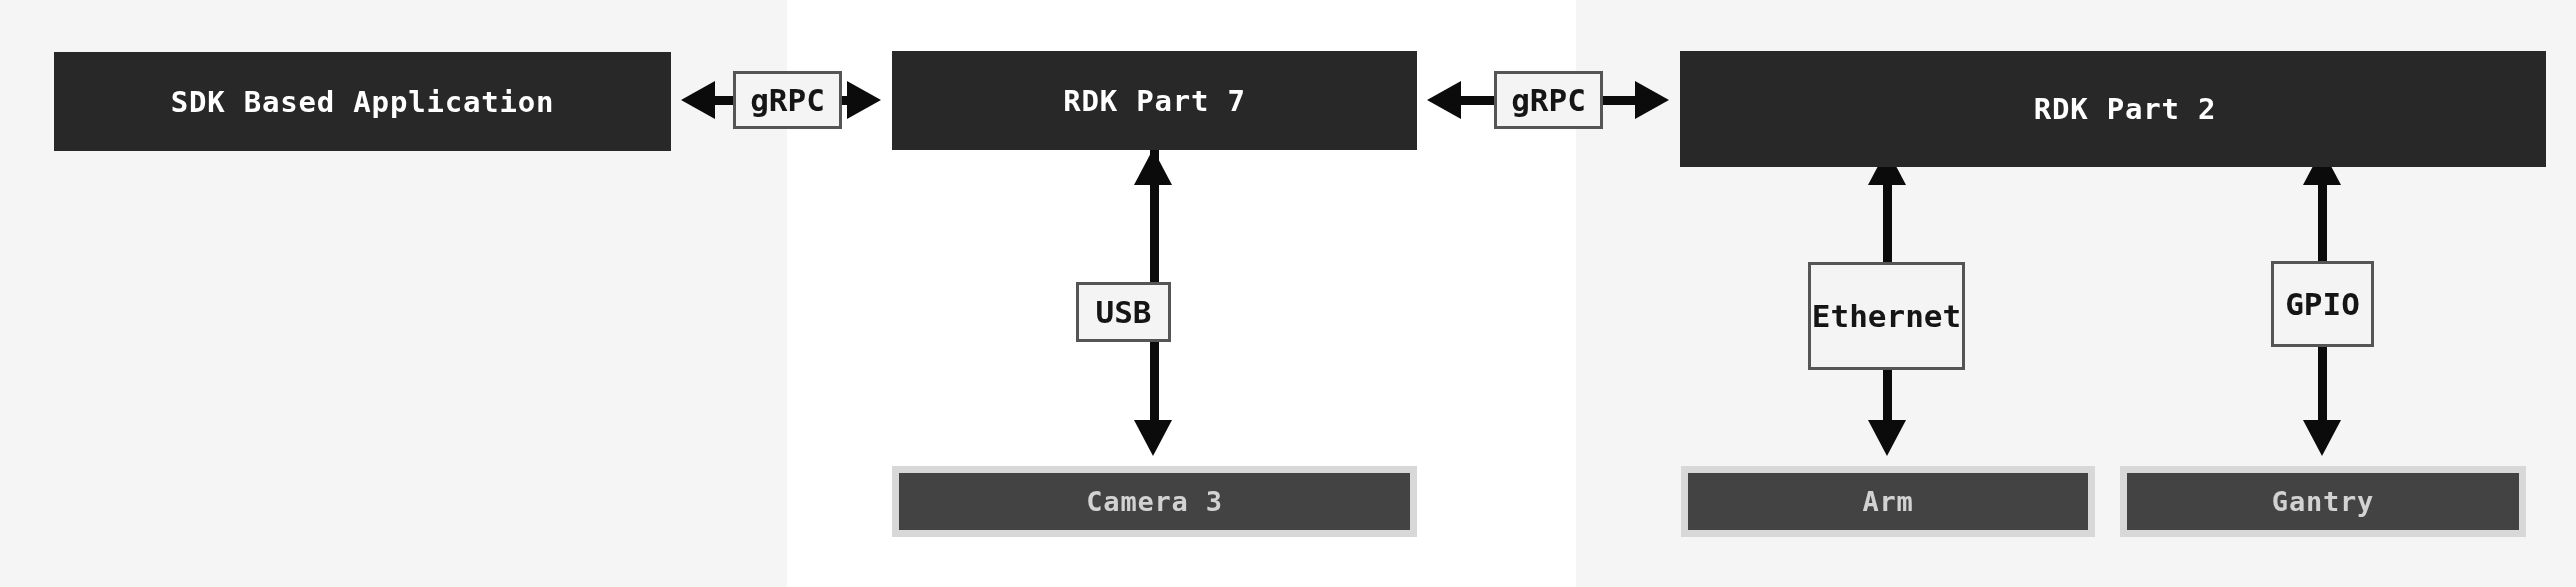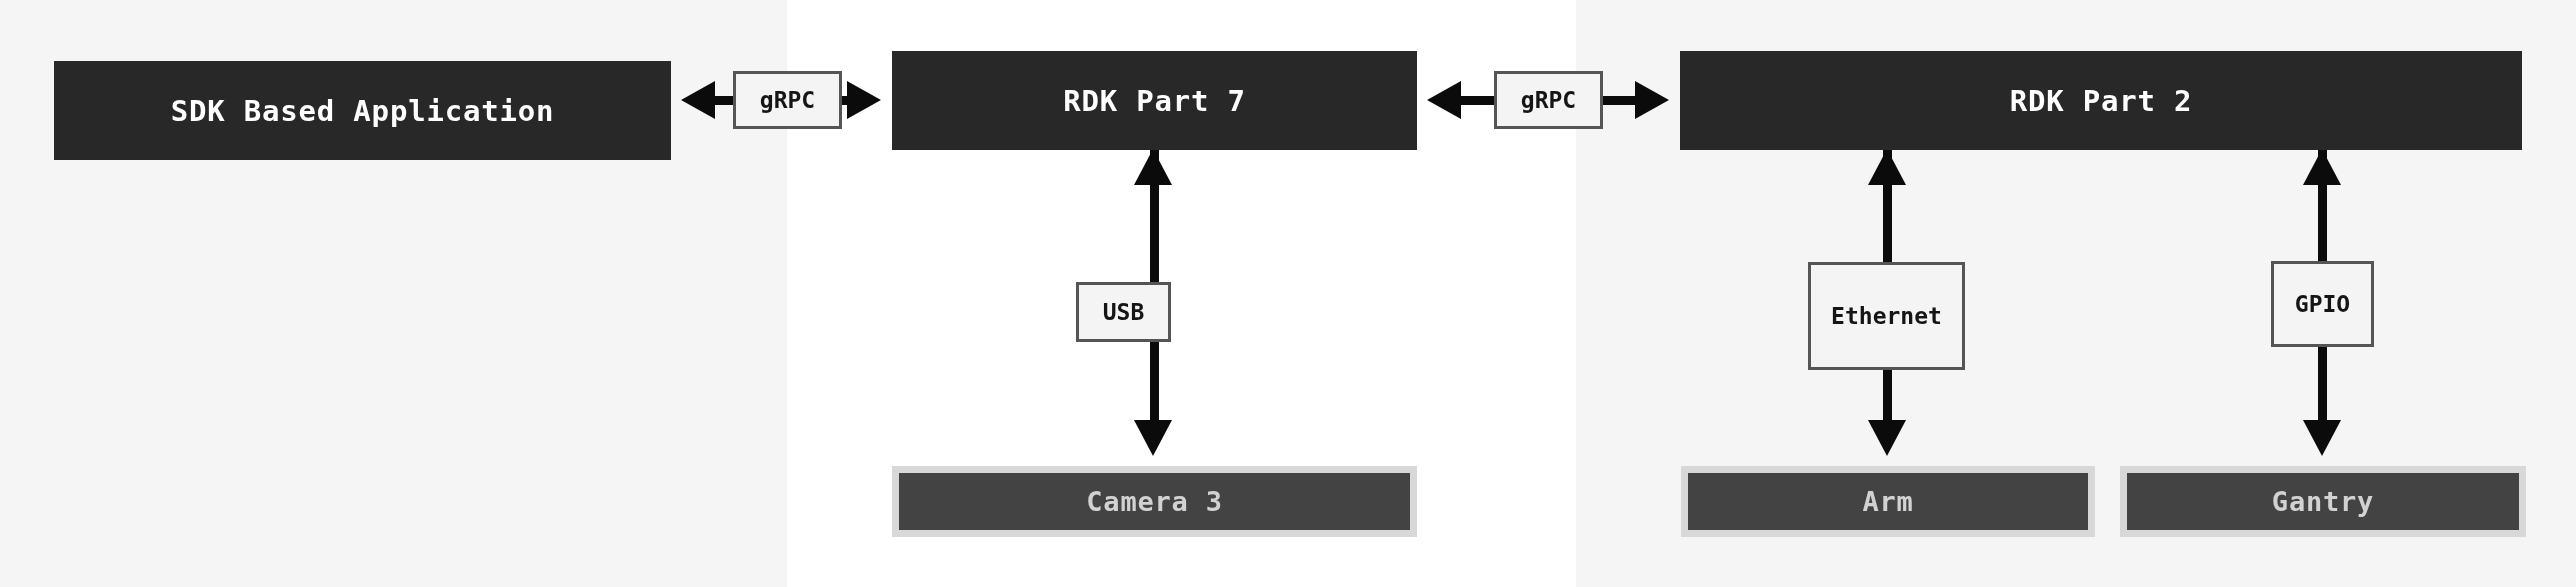--- a/index.html
+++ b/index.html
@@ -56,21 +56,21 @@
 
   
   .tag {
     position: absolute;
     background: var(--tag-fill, #f4f4f4);
     border: 3.3px solid var(--tag-border, #555555);
     color: var(--tag-text, #151515);
     display: flex;
     align-items: center;
     justify-content: center;
-    font-size: 23px;
+    font-size: 31px;
     font-weight: bold;
     box-sizing: border-box;
     z-index: 3;
     white-space: nowrap;
   }
 
   
   .hline {
     position: absolute;
     height: 9px;
@@ -114,27 +114,27 @@
 </style>
 </head>
 <body>
 
 <div id="canvas">
 
   <div class="panel gray" style="left:0;    width:787px;"></div>
   <div class="panel white" style="left:787px; width:789px;"></div>
   <div class="panel gray" style="left:1576px; width:1000px;"></div>
 
-  <div class="node" style="left:54px;   top:61px; width:617px;  height:99px;">
+  <div class="node" style="left:54px;   top:52px; width:617px;  height:99px;">
     <span>SDK Based Application</span>
   </div>
   <div class="node" style="left:892px; top:51px; width:525px;  height:99px;">
     <span>RDK Part 7</span>
   </div>
-  <div class="node" style="left:1680px; top:51px; width:842px; height:99px;">
+  <div class="node" style="left:1680px; top:51px; width:842px; height:116px;padding-left:24px;">
     <span>RDK Part 2</span>
   </div>
 
   <div>
     <div class="tri left" style="left:681px;  top:81px;"></div>
     <div class="hline" style="left:709px;  top:96px; width:144px;"></div>
     <div class="tri right" style="left:847px; top:81px;"></div>
     <div class="tag" style="left:733px; top:71px; width:109px; height:58px;">
       <span>gRPC</span>
     </div>

